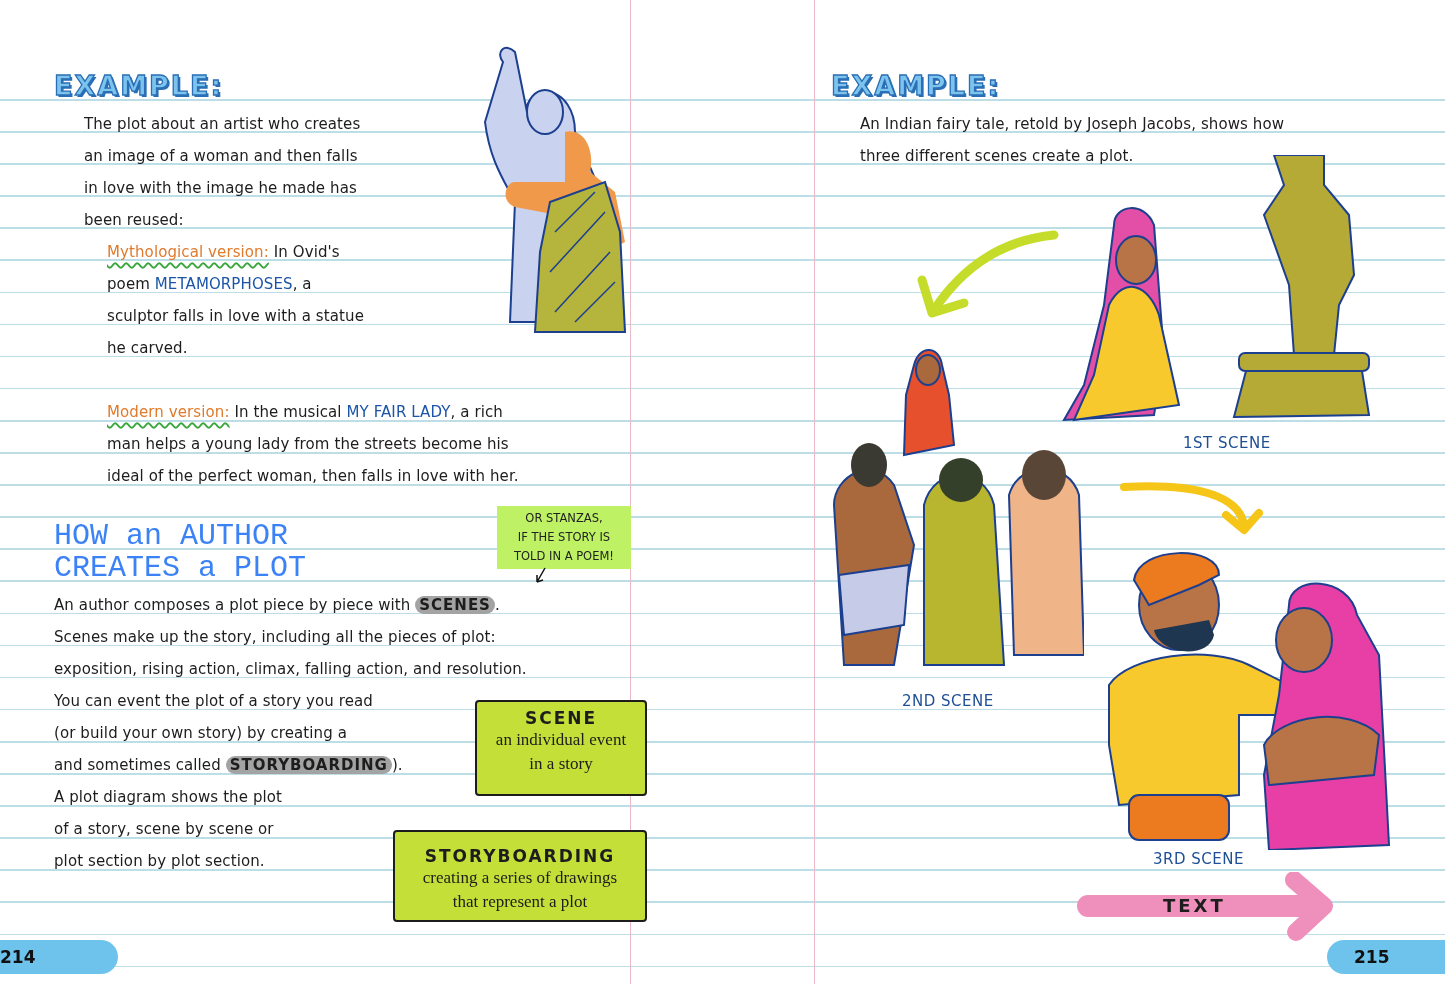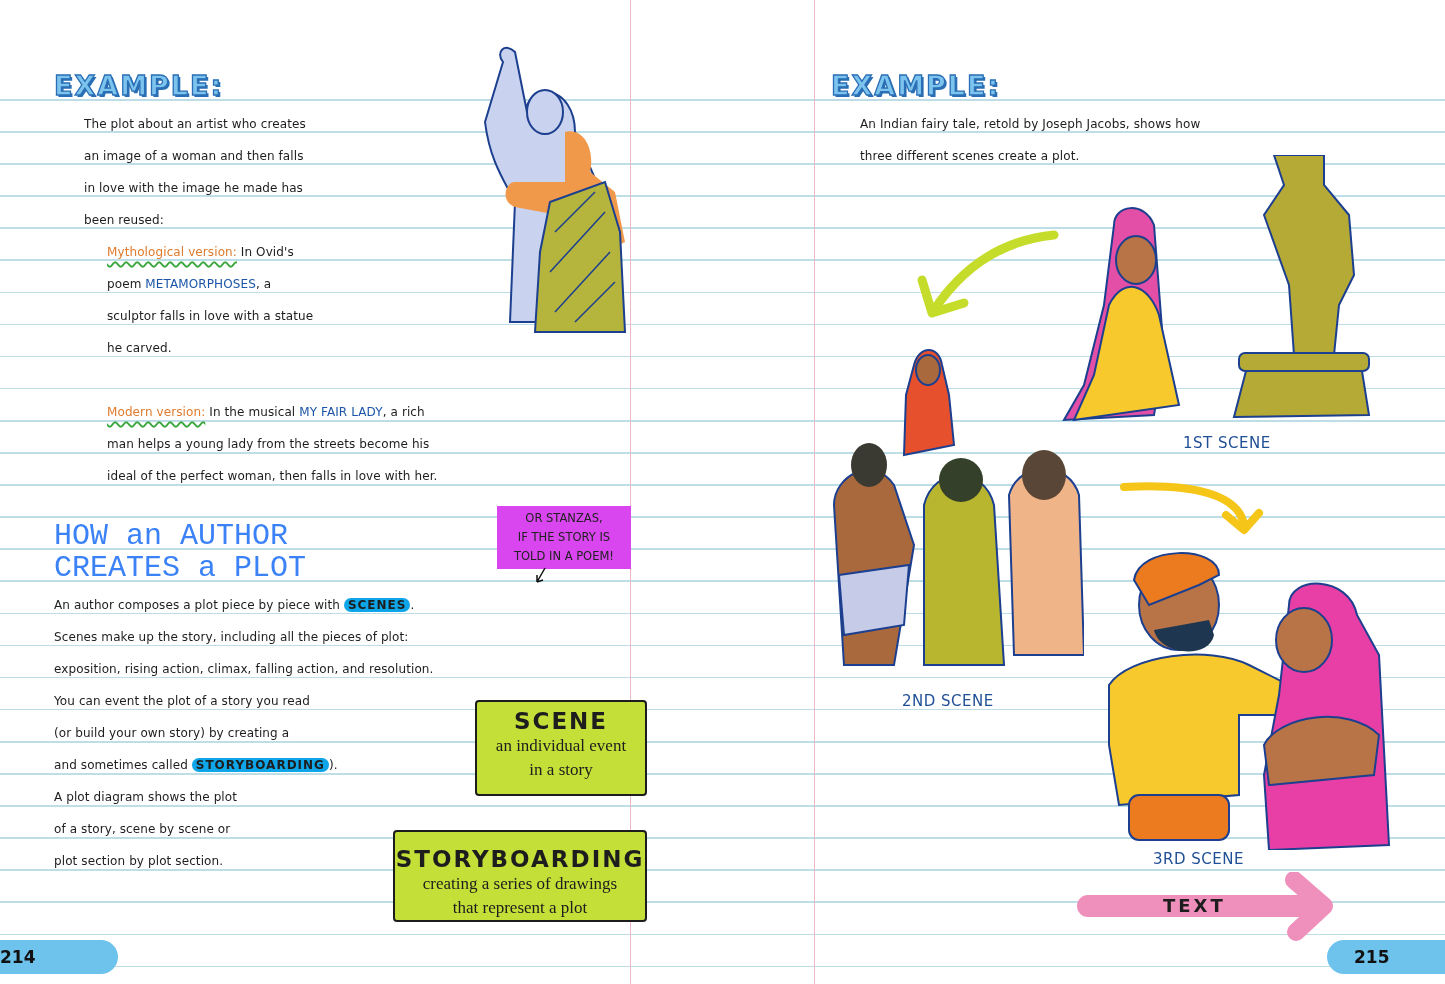--- a/index.html
+++ b/index.html
@@ -5,29 +5,29 @@
   html,body{margin:0;padding:0;}
   body{width:1445px;height:984px;position:relative;overflow:hidden;background:#fff;
        font-family:"DejaVu Sans",sans-serif;color:#1d1d1d;}
   .rules{position:absolute;left:0;top:99px;width:1445px;height:885px;
     background-image:repeating-linear-gradient(to bottom,#bddde7 0,#bddde7 1.6px,transparent 1.6px,transparent 32.1px);}
   .margin-line{position:absolute;top:0;width:1px;height:984px;background:#eab8c6;}
   .page{position:absolute;top:0;height:984px;padding-left:25px;}
   .abs{position:absolute;}
   .example-title{font-family:"DejaVu Sans",sans-serif;font-weight:bold;font-size:27px;letter-spacing:2px;
      color:#7cc3ee;-webkit-text-stroke:1.3px #2a6fb5;text-shadow:2px 2px 0 #2a6fb5;}
-  .hand{font-family:"DejaVu Sans",sans-serif;font-size:12px;line-height:32px;color:#1d1d1d;letter-spacing:0.1px;}
+  .hand{font-family:"DejaVu Sans",sans-serif;font-size:15px;line-height:32px;color:#1d1d1d;letter-spacing:0.1px;}
   .orange{color:#e07a2c;}
   .blue{color:#1c55a8;}
   .wavy{text-decoration:underline wavy #3aa63c;text-underline-offset:5px;text-decoration-thickness:1.5px;}
   .green-title{font-family:Liberation Mono, monospace;font-size:30px;line-height:32px;color:#3b82f6;font-weight:normal;}
-  .hl{background:#0ea5e9;border-radius:10px;padding:0 4px;font-weight:bold;letter-spacing:1px;}
-  .note{background:#d946ef;font-family:"DejaVu Sans",sans-serif;font-size:11.5px;line-height:19px;text-align:center;color:#222;}
+  .hl{background:#a3a3a3;border-radius:10px;padding:0 4px;font-weight:bold;letter-spacing:1px;}
+  .note{background:#bef264;font-family:"DejaVu Sans",sans-serif;font-size:11.5px;line-height:19px;text-align:center;color:#222;}
   .defbox{background:#c4df38;border:2px solid #1d1d1d;text-align:center;border-radius:4px;}
-  .defbox .term{font-family:"DejaVu Sans",sans-serif;font-weight:bold;font-size:23px;letter-spacing:2px;margin-top:6px;text-align:center;}
+  .defbox .term{font-family:"DejaVu Sans",sans-serif;font-weight:bold;font-size:17px;letter-spacing:2px;margin-top:6px;text-align:center;}
   .defbox .def{font-family:"Liberation Serif",serif;font-size:17px;line-height:24px;}
   .pagenum{position:absolute;height:34px;background:#6ec3ec;font-family:"DejaVu Sans",sans-serif;font-weight:bold;font-size:17px;line-height:34px;color:#111;}
   .scene-label{font-family:"DejaVu Sans",sans-serif;font-size:15px;color:#1f4f95;letter-spacing:0.5px;}
   .ill{position:absolute;}
 </style>
 </head>
 <body>
 
 <div class="rules"></div>
 <div class="margin-line" style="left:630px"></div>

